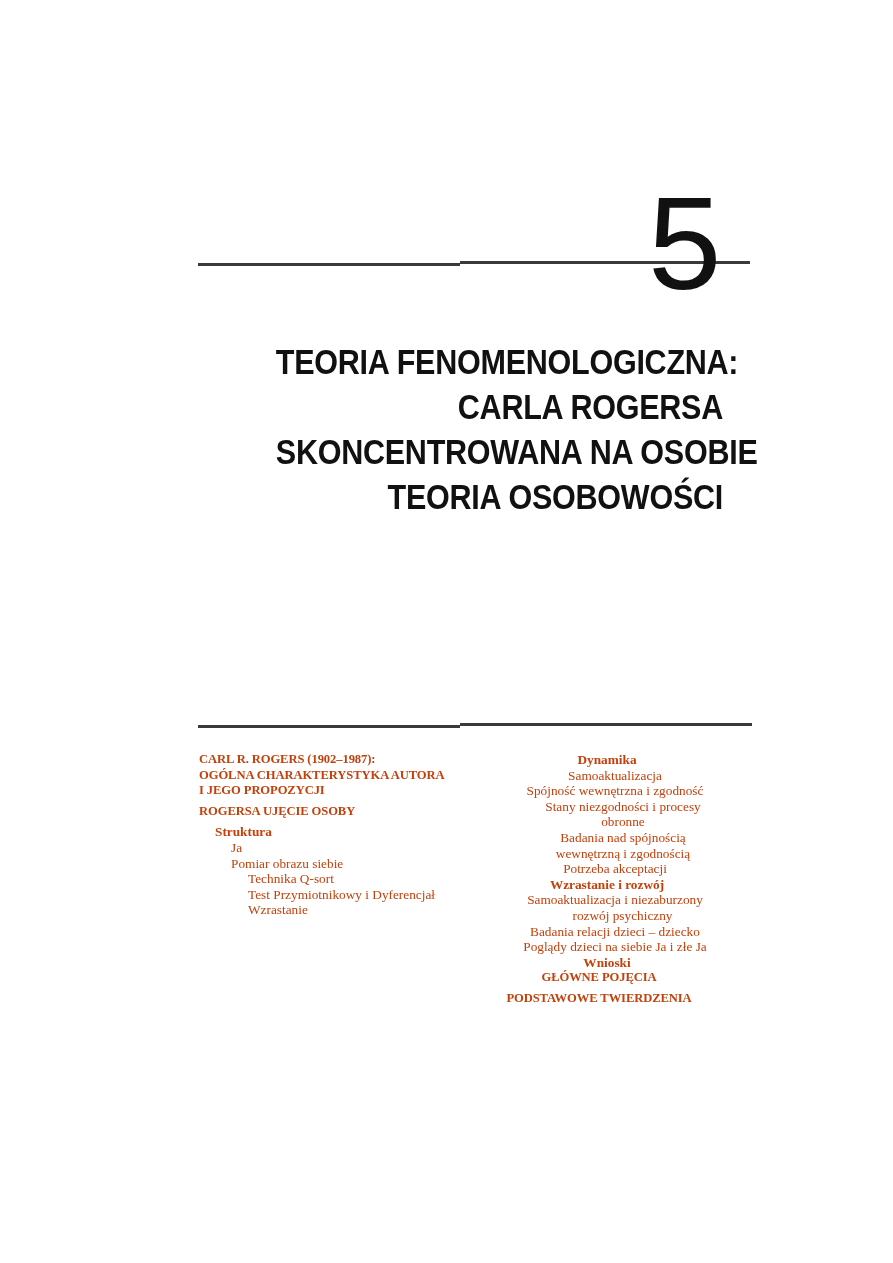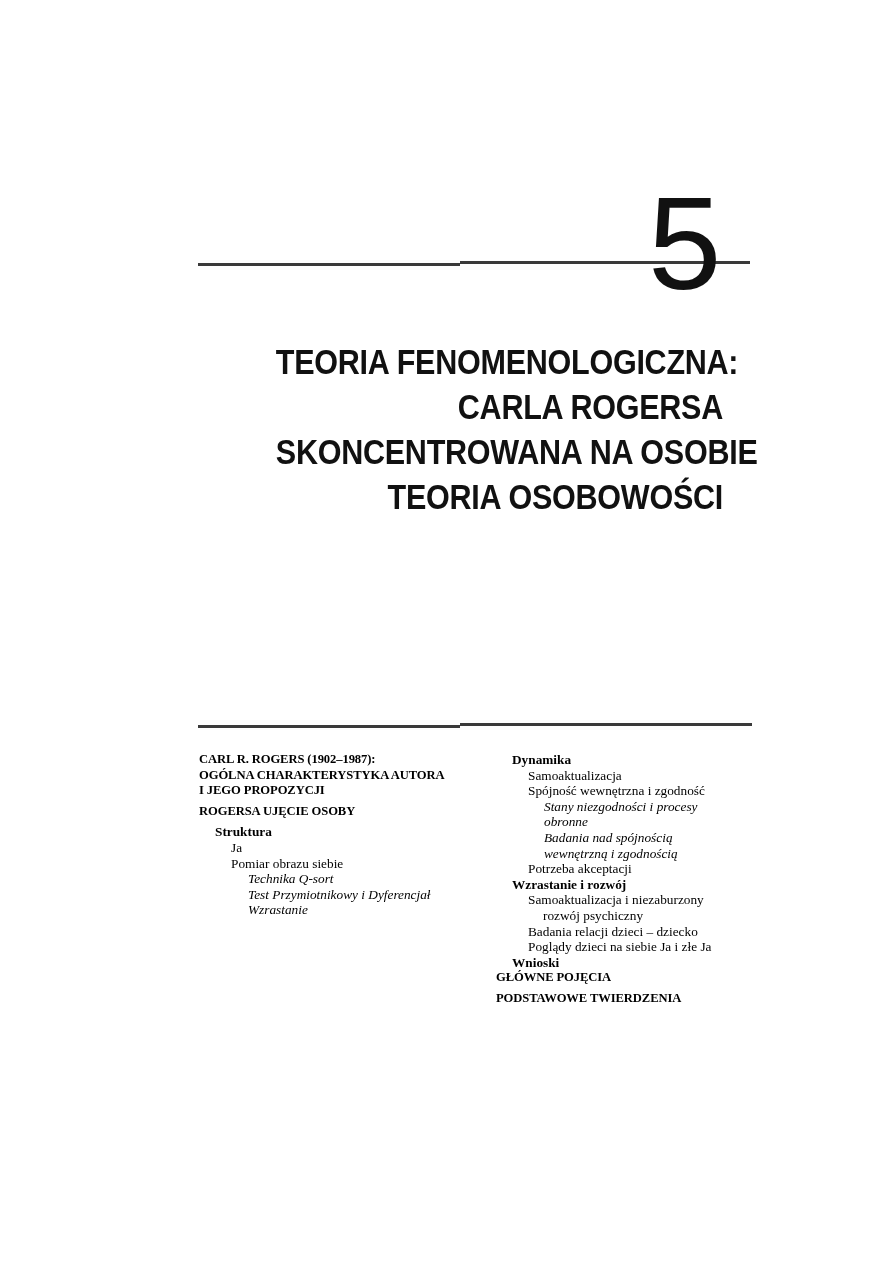--- a/index.html
+++ b/index.html
@@ -23,30 +23,30 @@
     position: absolute; right: 170px; top: 340px; width: 520px;
     text-align: right;
     font-family: "Liberation Sans", sans-serif; font-weight: bold;
     font-size: 35.5px; line-height: 45px; letter-spacing: -0.3px;
     transform: scaleX(0.86); transform-origin: right top;
     color: #111;
   }
   .title div { white-space: nowrap; }
 
   
-  .toc { font-family: "Liberation Serif", serif; font-size: 13.3px; line-height: 15.6px; color: #000000; }
+  .toc { font-family: "Liberation Serif", serif; font-size: 13.3px; line-height: 15.6px; color: #c2410c; }
   .toc-col { position: absolute; top: 752px; }
   .toc-left { left: 199px; width: 275px; }
-  .toc-right { left: 496px; width: 270px; }
+  .toc-right { left: 464px; width: 270px; text-align: center; }
   .toc .item { white-space: nowrap; }
   .toc .lvl0 { font-weight: bold; text-transform: none; margin-bottom: 5px; }
   .toc .lvl1 { font-weight: bold; padding-left: 16px; }
   .toc .lvl2 { padding-left: 32px; }
   .toc .lvl2.cont { padding-left: 46px; }
-  .toc .lvl3 { padding-left: 49px; font-style: italic; }
+  .toc .lvl3 { padding-left: 49px; }
   .toc .small-caps-bold { font-weight: bold; font-size: 12.6px; letter-spacing: -0.1px; }
   .toc-right .lvl1 { padding-left: 16px; }
   .toc-right .lvl2 { padding-left: 32px; }
   .toc-right .lvl2.cont { padding-left: 47px; }
   .toc-right .lvl3 { padding-left: 48px; }
 </style>
 </head>
 <body>
 
 <div class="page">

